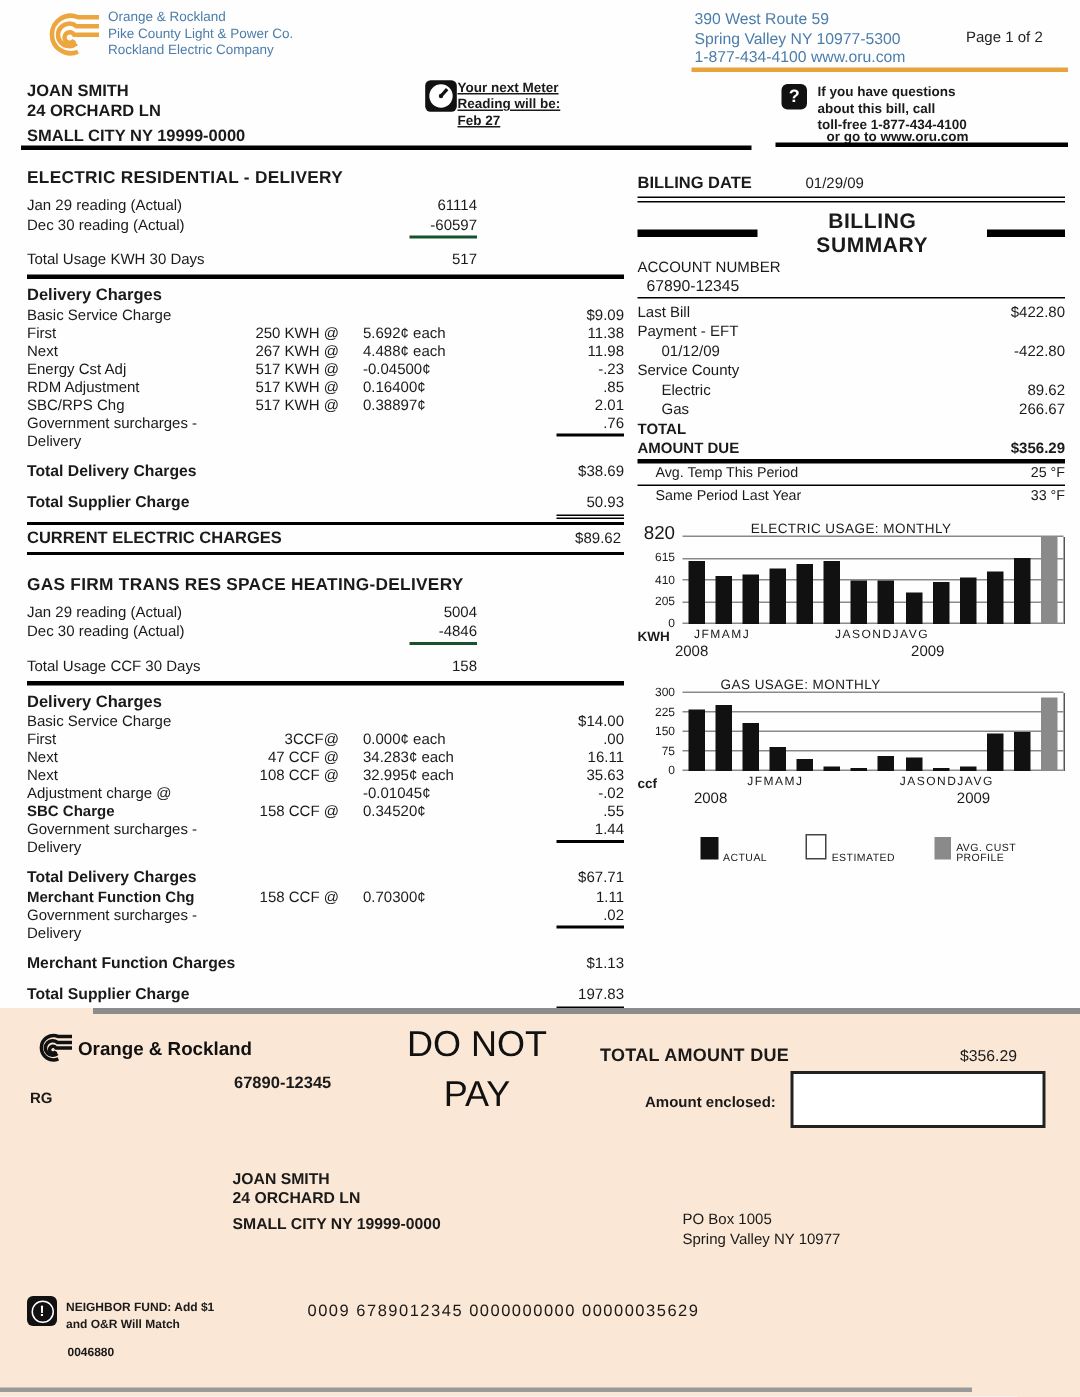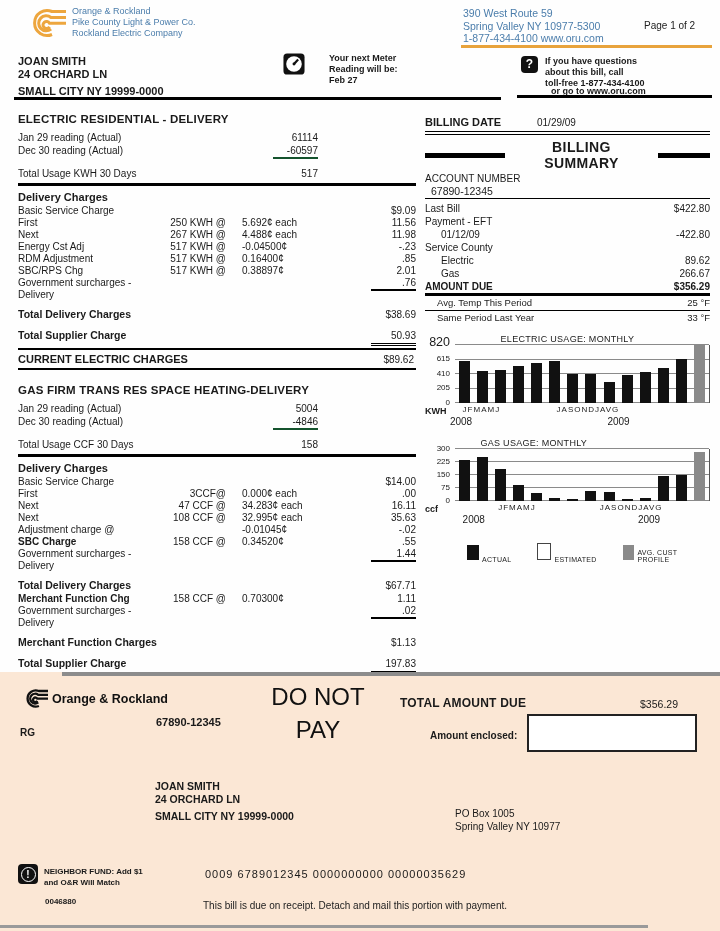--- a/index.html
+++ b/index.html
@@ -8,21 +8,21 @@
   .b{font-weight:bold;}
   
   .logo-block{position:absolute;left:26px;top:6px;display:flex;align-items:center;}
   .logo-lines{margin-left:6px;font-size:9px;line-height:11px;color:#4b7dab;}
   .addr-block{position:absolute;left:463px;top:7px;font-size:10.5px;line-height:12.5px;color:#4b7dab;}
   .orange-rule{position:absolute;left:461px;top:45px;width:251px;height:2.5px;background:#e8a33c;}
   .page-num{position:absolute;left:644px;top:20px;font-size:10px;color:#222;}
   .customer{position:absolute;left:18px;top:55px;font-size:11px;font-weight:bold;line-height:13px;}
   .customer .city{margin-top:4px;}
   .meter-note{position:absolute;left:283px;top:53px;display:flex;}
-  .meter-note .txt{margin-left:24px;font-size:9px;font-weight:bold;line-height:11px;}
+  .meter-note .txt{margin-left:0;font-size:9px;font-weight:bold;line-height:11px;text-decoration:underline;}
   .questions{position:absolute;left:521px;top:56px;display:flex;}
   .questions .txt{margin-left:7px;font-size:9px;font-weight:bold;line-height:11px;}
   .q-url{position:absolute;left:551px;top:86px;font-size:9px;font-weight:bold;}
   .sq-icon{width:17px;height:17px;background:#111;border-radius:4px;color:#fff;font-weight:bold;
            font-size:12px;text-align:center;line-height:17px;flex:0 0 auto;}
   .hrule-left{position:absolute;left:14px;top:97px;width:487px;height:3px;background:#000;}
   .hrule-right{position:absolute;left:517px;top:95px;width:195px;height:3px;background:#000;}
   
   .left-col{position:absolute;left:18px;top:113px;width:398px;font-size:10px;}
   .left-col h2{margin:0 0 6px 0;font-size:11.5px;letter-spacing:.2px;}
@@ -188,21 +188,21 @@
         <div class="crow">
           <span class="cl">Basic Service Charge</span>
           <span class="cfill"></span>
           <span class="ca">$9.09</span>
         </div>
         <div class="crow">
           <span class="cl">First</span>
           <span class="cq">250 KWH @</span>
           <span class="cr">5.692¢ each</span>
           <span class="cfill"></span>
-          <span class="ca">11.56</span>
+          <span class="ca">11.38</span>
         </div>
         <div class="crow">
           <span class="cl">Next</span>
           <span class="cq">267 KWH @</span>
           <span class="cr">4.488¢ each</span>
           <span class="cfill"></span>
           <span class="ca">11.98</span>
         </div>
         <div class="crow">
           <span class="cl">Energy Cst Adj</span>
@@ -375,20 +375,24 @@
           <span class="sl">Service County</span>
           <span class="sv"></span>
         </div>
         <div class="srow">
           <span class="sl ind">Electric</span>
           <span class="sv">89.62</span>
         </div>
         <div class="srow">
           <span class="sl ind">Gas</span>
           <span class="sv">266.67</span>
+        </div>
+        <div class="srow b">
+          <span class="sl">TOTAL</span>
+          <span class="sv"></span>
         </div>
         <div class="srow b">
           <span class="sl">AMOUNT DUE</span>
           <span class="sv">$356.29</span>
         </div>
       </div>
     <div class="rule25"></div>
     <div class="trow">
       <span>Avg. Temp This Period</span>
       <span>25 °F</span>
@@ -527,16 +531,15 @@
       <div class="nicon">
         <span class="bang">!</span>
       </div>
       <div class="txt">
         <div>NEIGHBOR FUND: Add $1</div>
         <div>and O&amp;R Will Match</div>
       </div>
     </div>
     <div class="stub-code">0046880</div>
     <div class="scanline">0009 6789012345 0000000000 00000035629</div>
-    <div class="stub-footer">This bill is due on receipt. Detach and mail this portion with payment.</div>
     <div class="stub-bottom"></div>
   </div>
 </div>
 
 </body></html>

